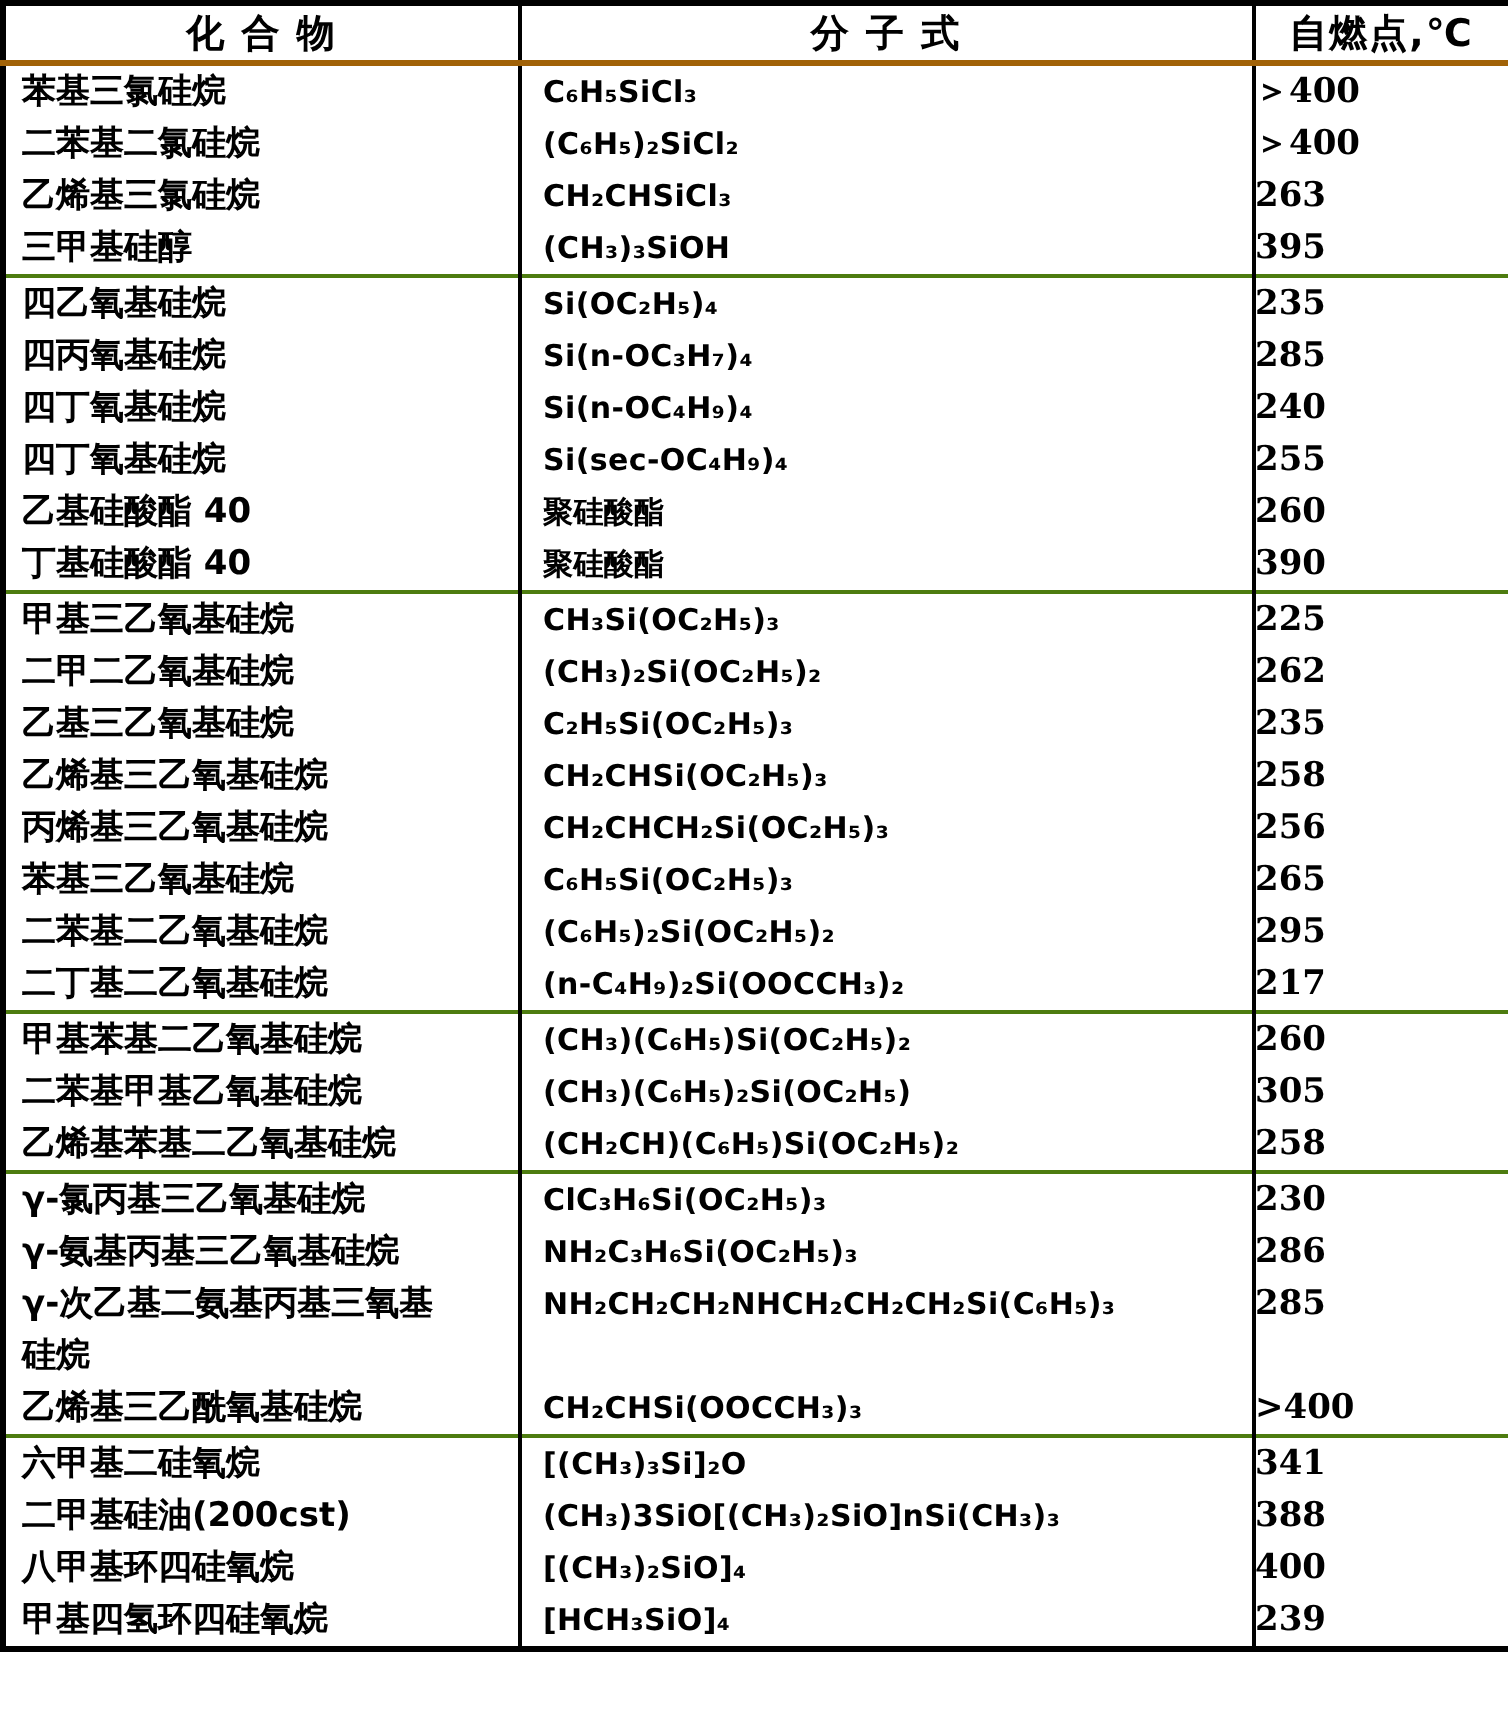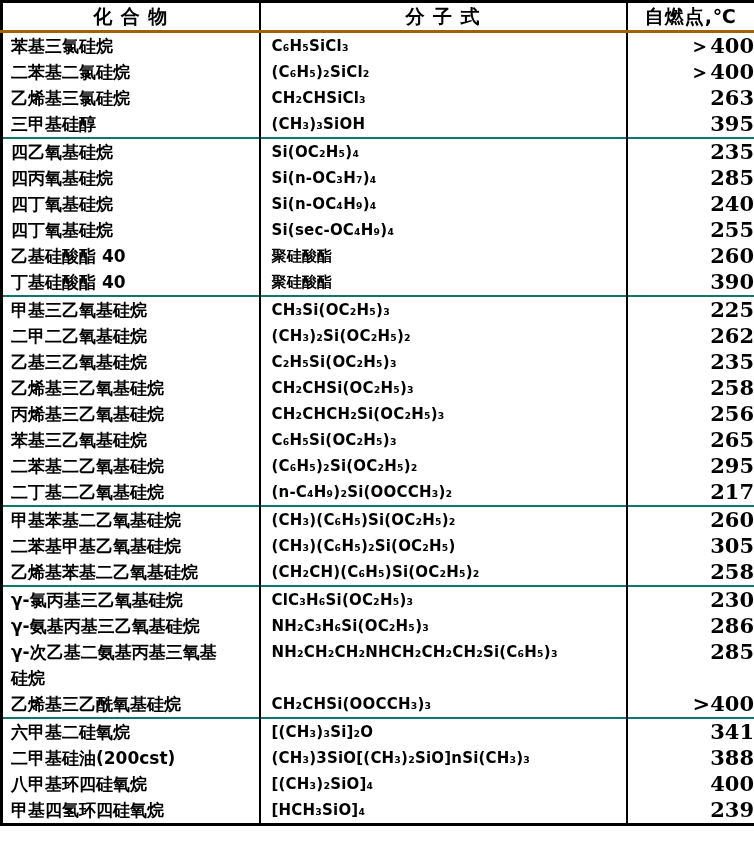--- a/index.html
+++ b/index.html
@@ -25,42 +25,42 @@
   thead th {
     border-bottom: 3px solid #a16207;
     height: 30px;
     font-size: 19px;
     text-align: center;
     vertical-align: middle;
     font-weight: bold;
     letter-spacing: 1px;
   }
   th + th, td + td { border-left: 2px solid #000000; }
-  tbody tr.group-start td { border-top: 2px solid #0f766e; }
+  tbody tr.group-start td { border-top: 2px solid #4d7c0f; }
   tbody td {
     vertical-align: top;
     line-height: 26px;
     font-weight: bold;
   }
   td.name {
     padding-left: 8px;
     padding-right: 34px;
     font-size: 17px;
     word-break: break-all;
   }
   td.formula {
     padding-left: 11px;
     font-size: 15px;
     letter-spacing: 0.2px;
     white-space: nowrap;
   }
   td.temp {
-    text-align: right;
+    text-align: left;
     font-family: "DejaVu Serif", serif;
-    font-size: 21px;
+    font-size: 17px;
   }
 </style>
 </head>
 <body>
 
 <div class="page">
   <table class="compound-table">
     <colgroup>
       <col class="c1">
       <col class="c2">

